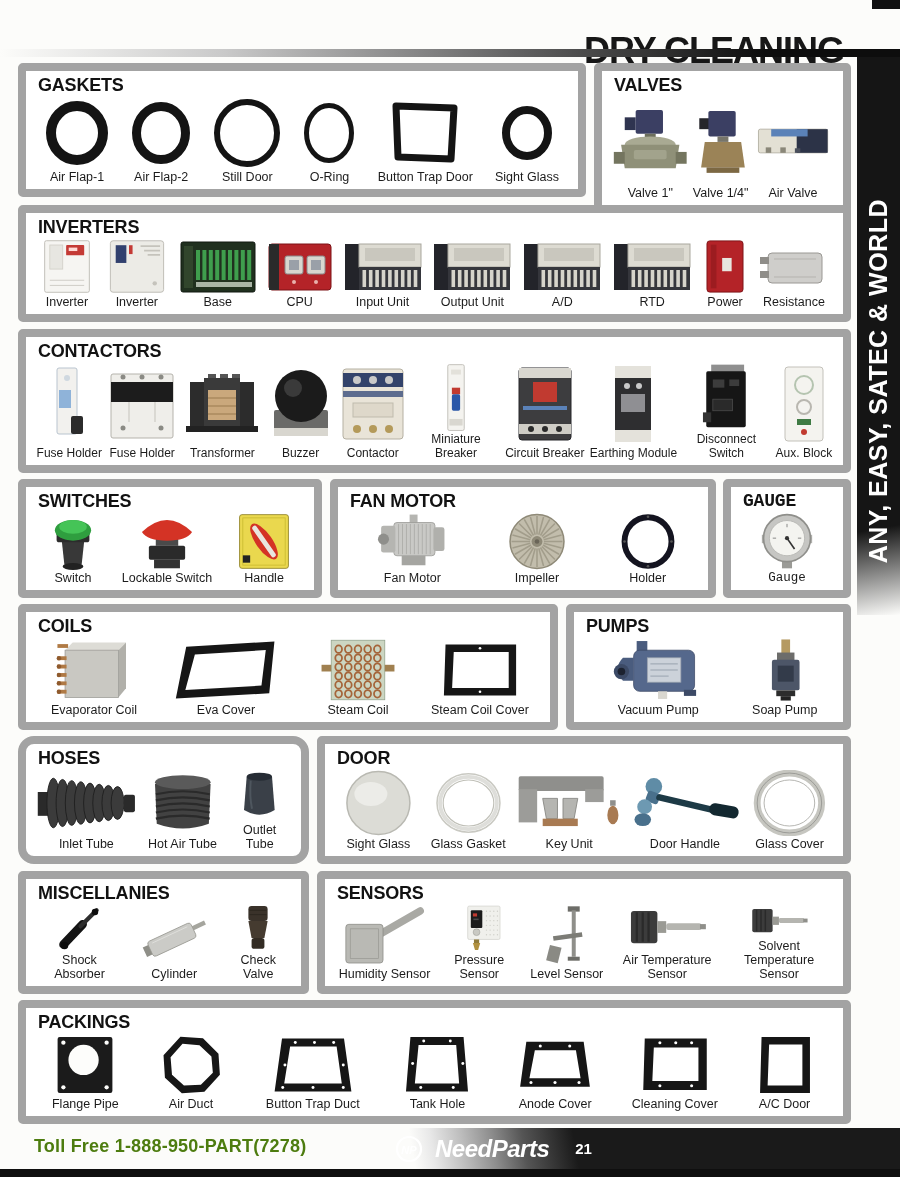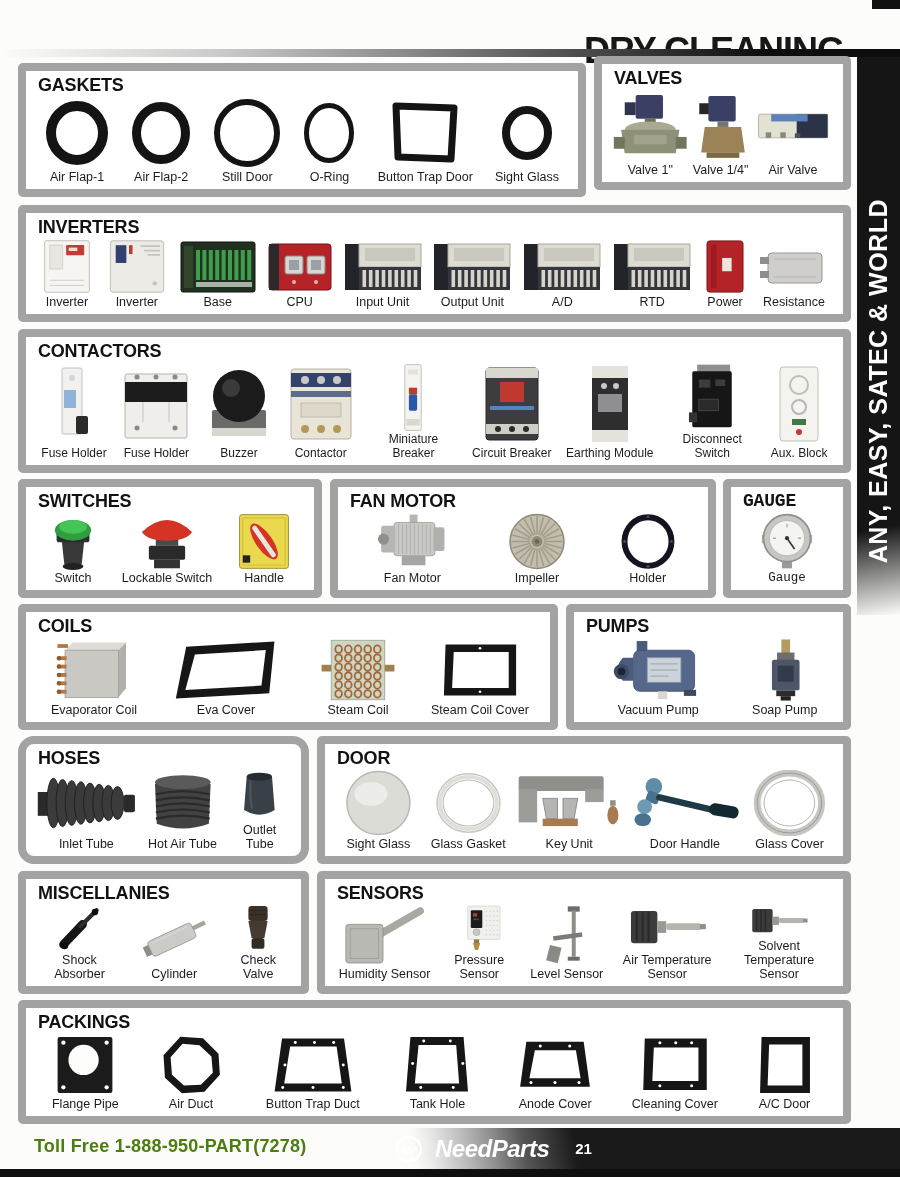--- a/index.html
+++ b/index.html
@@ -30,21 +30,21 @@
   .img{flex:1 1 auto;display:flex;align-items:center;justify-content:center;min-height:0;}
   .img svg{max-width:100%;max-height:100%;}
   .lbl{font-size:12.5px;color:#1c1c1c;text-align:center;line-height:1.12;
        padding:1px 0 2px;max-width:112px;}
   #sec-contactors .lbl{max-width:88px;font-size:12px;}
   #sec-sensors .lbl{max-width:122px;}
   #sec-inverters .lbl{white-space:nowrap;}
   #sec-gaskets .items,#sec-packings .items{align-items:stretch;}
   
   #sec-gaskets{left:18px;top:63px;width:568px;height:134px;}
-  #sec-valves{left:594px;top:56px;width:257px;height:134px;}
+  #sec-valves{left:594px;top:63px;width:257px;height:150px;}
   #sec-inverters{left:18px;top:205px;width:833px;height:117px;}
   #sec-contactors{left:18px;top:329px;width:833px;height:144px;}
   #sec-switches{left:18px;top:479px;width:304px;height:119px;}
   #sec-fan_motor{left:330px;top:479px;width:386px;height:119px;}
   #sec-gauge{left:723px;top:479px;width:128px;height:119px;font-family:Liberation Mono, monospace;}
   #sec-coils{left:18px;top:604px;width:540px;height:126px;}
   #sec-pumps{left:566px;top:604px;width:285px;height:126px;}
   #sec-hoses{left:18px;top:736px;width:291px;height:128px;border-radius:16px;}
   #sec-door{left:317px;top:736px;width:534px;height:128px;}
   #sec-miscellanies{left:18px;top:871px;width:291px;height:123px;}
@@ -363,20 +363,37 @@
             <circle cx="16" cy="62" r="2.5" fill="#8a8a84"></circle>
             <circle cx="54" cy="62" r="2.5" fill="#8a8a84"></circle>
             <line x1="22" y1="36" x2="22" y2="56" stroke="#c5c3bc"></line>
             <line x1="48" y1="36" x2="48" y2="56" stroke="#c5c3bc"></line>
           </svg>
         </div>
         <div class="lbl">Fuse Holder</div>
       </div>
       <div class="item">
         <div class="img">
+          <svg xmlns="http://www.w3.org/2000/svg" width="80" height="72" viewBox="0 0 80 72">
+            <rect x="26" y="6" width="8" height="8" fill="#555"></rect>
+            <rect x="38" y="6" width="8" height="8" fill="#555"></rect>
+            <rect x="50" y="6" width="8" height="8" fill="#555"></rect>
+            <rect x="8" y="14" width="64" height="44" fill="#2c2c2c"></rect>
+            <rect x="22" y="10" width="36" height="52" fill="#3a3a3a"></rect>
+            <rect x="26" y="22" width="28" height="30" fill="#caa87c"></rect>
+            <line x1="26" y1="30" x2="54" y2="30" stroke="#9a7a4e"></line>
+            <line x1="26" y1="38" x2="54" y2="38" stroke="#9a7a4e"></line>
+            <line x1="26" y1="46" x2="54" y2="46" stroke="#9a7a4e"></line>
+            <rect x="4" y="58" width="72" height="6" fill="#222"></rect>
+          </svg>
+        </div>
+        <div class="lbl">Transformer</div>
+      </div>
+      <div class="item">
+        <div class="img">
           <svg xmlns="http://www.w3.org/2000/svg" width="66" height="72" viewBox="0 0 66 72">
             <rect x="6" y="42" width="54" height="26" rx="2" fill="#6a6a68"></rect>
             <rect x="6" y="60" width="54" height="8" fill="#d8d6cf"></rect>
             <circle cx="33" cy="28" r="26" fill="#1b1b1b"></circle>
             <circle cx="25" cy="20" r="9" fill="#3a3a3a"></circle>
           </svg>
         </div>
         <div class="lbl">Buzzer</div>
       </div>
       <div class="item">

